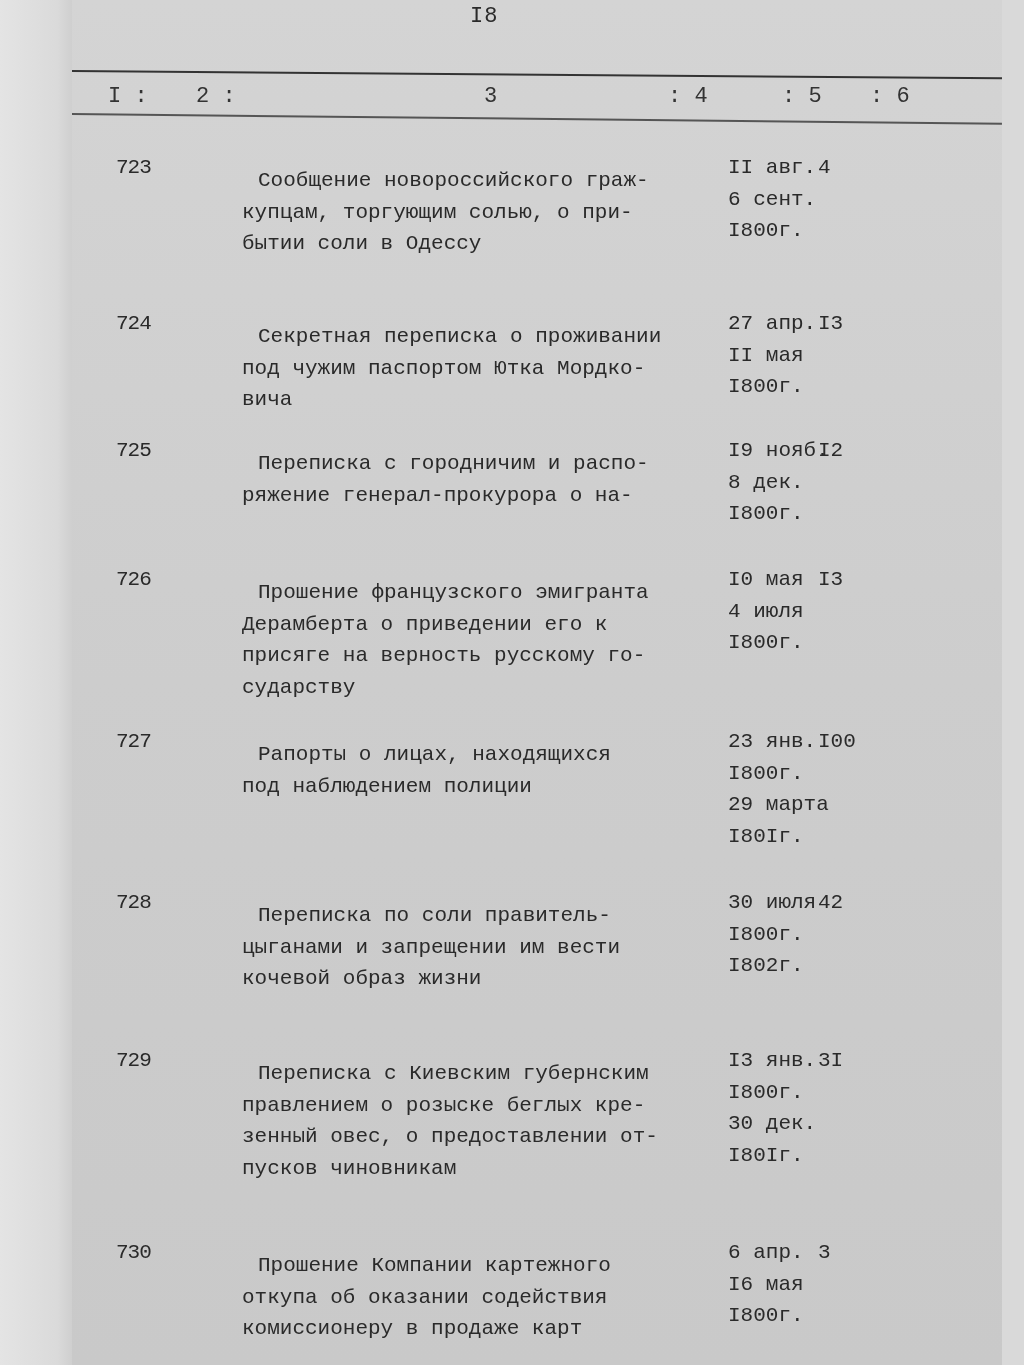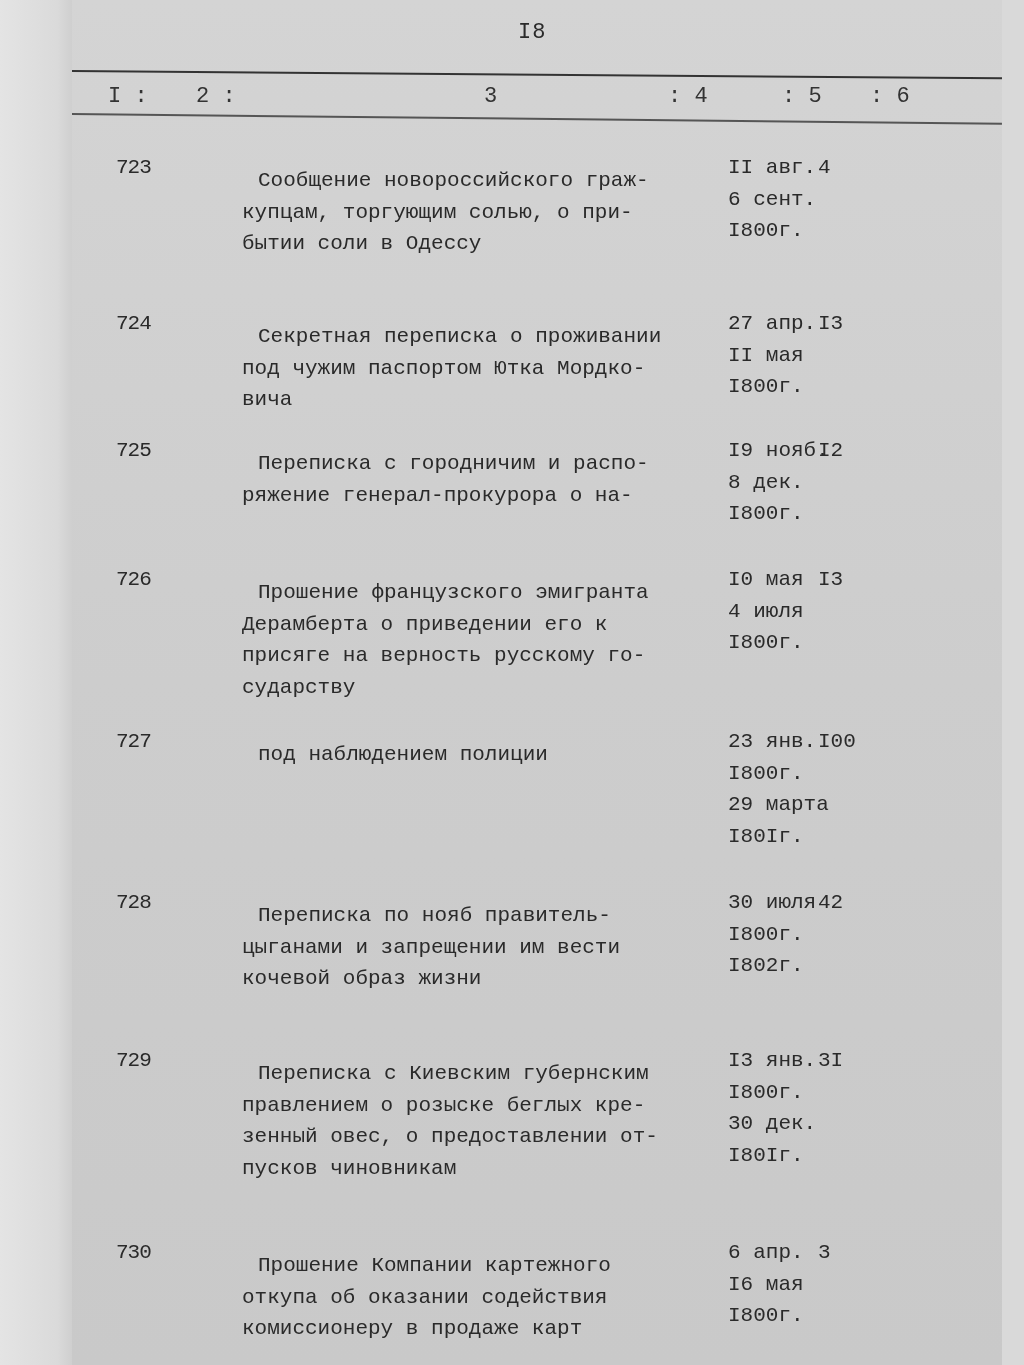--- a/index.html
+++ b/index.html
@@ -28,24 +28,23 @@
       background: #d9d9d9;
     }
     .page {
       position: absolute;
       left: 72px; top: 0;
       width: 930px; height: 1365px;
       background: linear-gradient(to bottom, #d4d4d4 0%, #cdcdcd 50%, #c9c9c9 100%);
     }
     .page-number {
       position: absolute;
-      left: 470px; top: 20px;
+      left: 470px; top: 4px;
       font-size: 22px;
       letter-spacing: 1px;
-      margin-left: 48px;
     }
     .rule {
       position: absolute;
       height: 0;
       border-top: 2px solid #333;
     }
     .rule.top { left: 72px; top: 70px; width: 930px; transform: rotate(0.45deg); transform-origin: left center; }
     .rule.bottom { left: 72px; top: 113px; width: 930px; transform: rotate(0.6deg); transform-origin: left center; border-top-color: #555; }
     .col-header {
       position: absolute;
@@ -159,35 +158,36 @@
     <span class="line">I0 мая</span>
     <span class="line">4 июля</span>
     <span class="line">I800г.</span>
   </div>
   <span class="sheets">I3</span>
 </div>
 
 <div class="entry" style="top:726px">
   <span class="num">727</span>
   <div class="desc">
+    <span class="line">Рапорты о лицах, находящихся</span>
     <span class="line">под наблюдением полиции</span>
   </div>
   <div class="dates">
     <span class="line">23 янв.</span>
     <span class="line">I800г.</span>
     <span class="line">29 марта</span>
     <span class="line">I80Iг.</span>
   </div>
   <span class="sheets">I00</span>
 </div>
 
 <div class="entry" style="top:887px">
   <span class="num">728</span>
   <div class="desc">
-    <span class="line">Переписка по нояб правитель-</span>
+    <span class="line">Переписка по соли правитель-</span>
     <span class="line">цыганами и запрещении им вести</span>
     <span class="line">кочевой образ жизни</span>
   </div>
   <div class="dates">
     <span class="line">30 июля</span>
     <span class="line">I800г.</span>
     <span class="line">I802г.</span>
   </div>
   <span class="sheets">42</span>
 </div>

